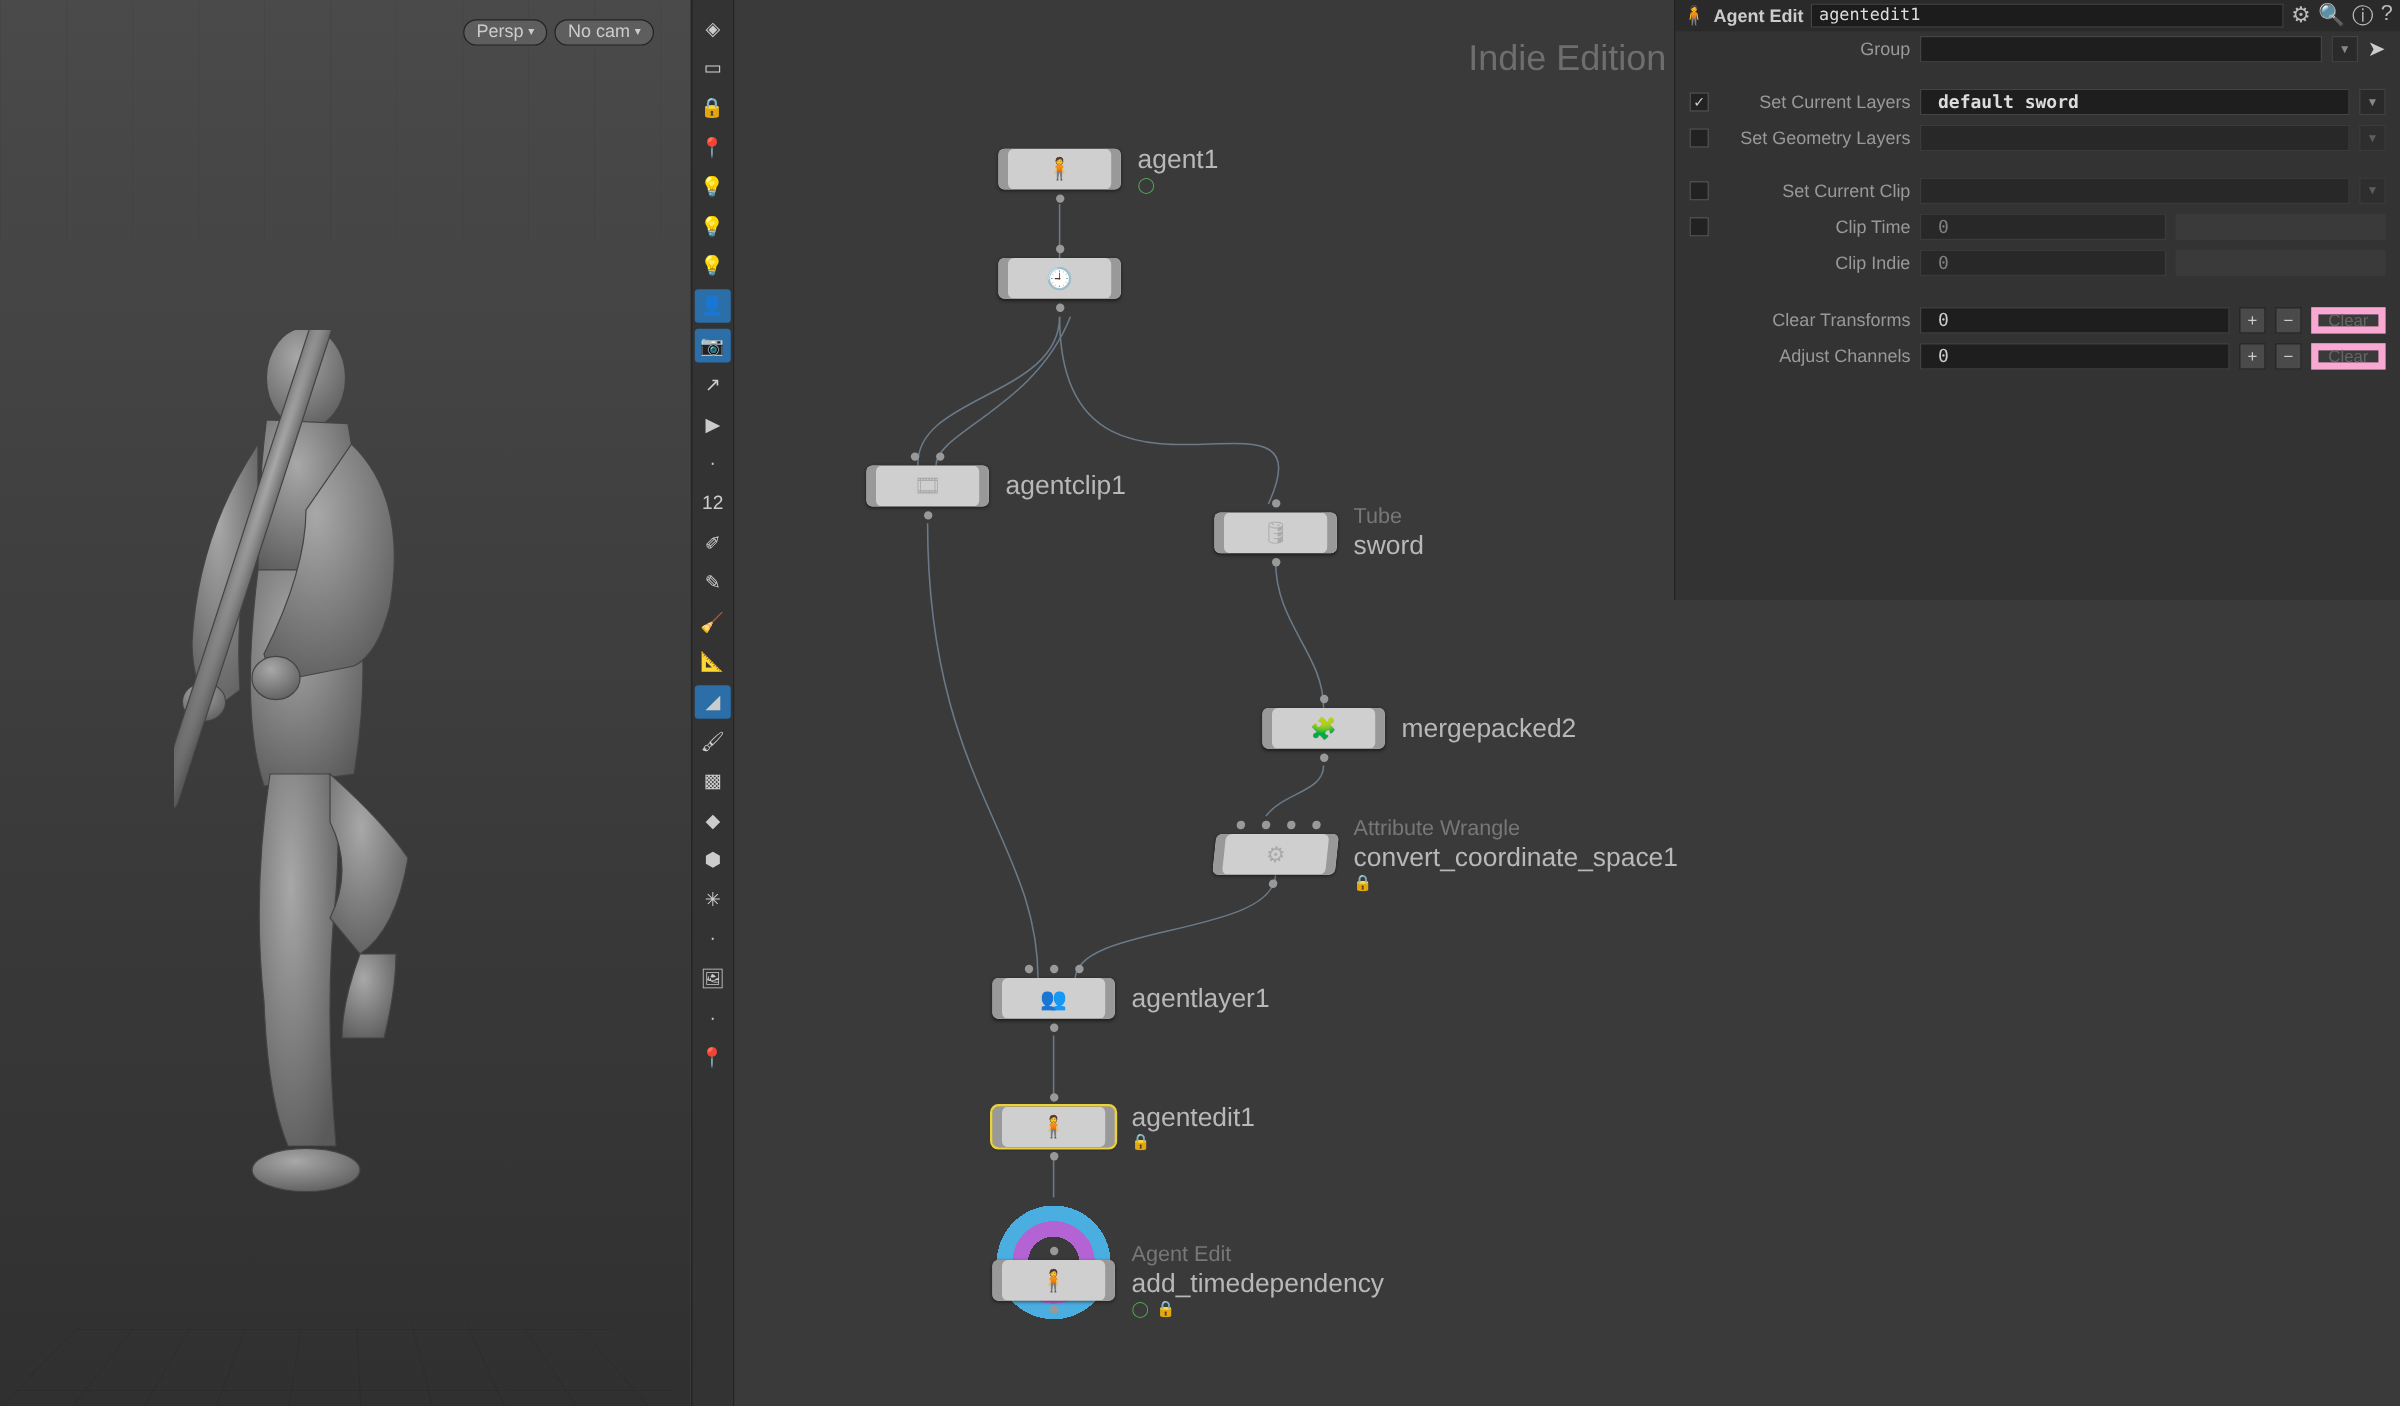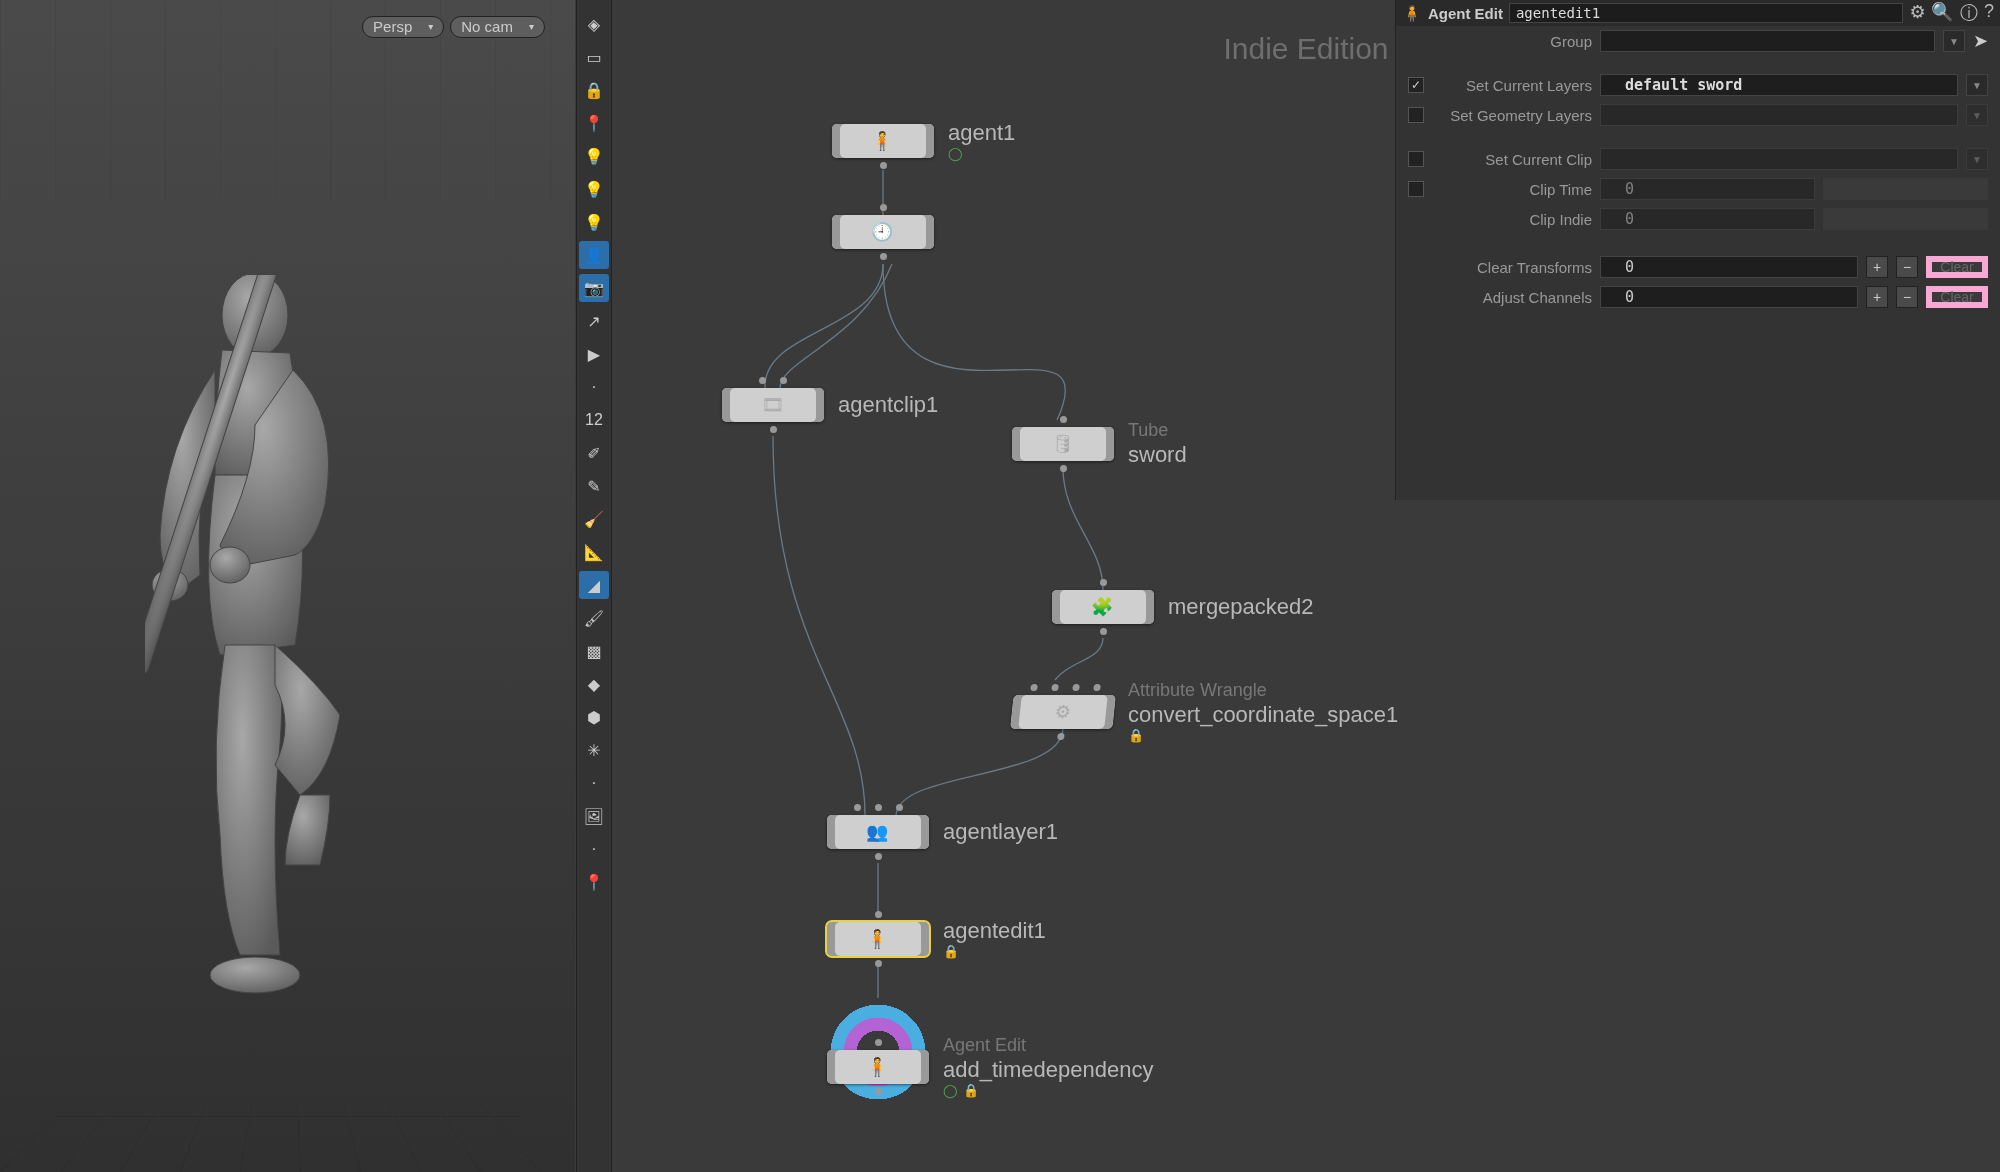--- a/index.html
+++ b/index.html
@@ -32,21 +32,21 @@
   background-image:
     repeating-linear-gradient(90deg, rgba(0,0,0,0.15) 0 1px, transparent 1px 55px);
   opacity:0.4;
 }
 .figure {
   position:absolute; left:145px; top:275px; width:290px; height:730px;
 }
 .pill {
   background:#5e5e5e; border:1px solid #222; border-radius:12px;
   color:#ccc; font-size:15px; padding:0 10px; height:22px; line-height:20px;
-  display:inline-flex; align-items:center; gap:16px;
+  display:inline-flex; align-items:center; gap:4px;
 }
 .viewport-top-buttons {
   position:absolute; top:16px; right:30px; display:flex; gap:6px;
 }
 .toolbar {
   position:absolute; left:576px; top:0; width:36px; height:1172px;
   background:#333; border-left:1px solid #222; border-right:1px solid #222;
   display:flex; flex-direction:column; align-items:center; padding-top:10px; gap:5px;
 }
 .tool-btn {
@@ -110,21 +110,21 @@
 .param-row {
   display:flex; align-items:center; height:30px; padding:2px 12px; gap:8px;
 }
 .param-row label { width:160px; text-align:right; font-size:15px; }
 .param-row .chk {
   width:16px; height:16px; background:#222; border:1px solid #555;
   display:flex; align-items:center; justify-content:center; font-size:12px; color:#ccc;
 }
 .param-row input[type=text] {
   flex:1; height:22px; background:#1e1e1e; border:1px solid #444; color:#ccc;
-  padding:0 24px; font-family:monospace; font-size:15px;
+  padding:0 14px; font-family:monospace; font-size:15px;
 }
 .param-row input.bold { font-weight:bold; color:#ddd; }
 .param-row .num { width:55px; flex:none; }
 .small-btn {
   width:22px; height:22px; background:#4a4a4a; border:1px solid #222; color:#ccc;
   display:flex; align-items:center; justify-content:center; font-size:14px; cursor:pointer;
 }
 .clear-btn {
   width:62px; height:22px; background:#3a3a3a; border:6px solid #f9a8d4; color:#666;
   font-size:14px; display:flex; align-items:center; justify-content:center;

